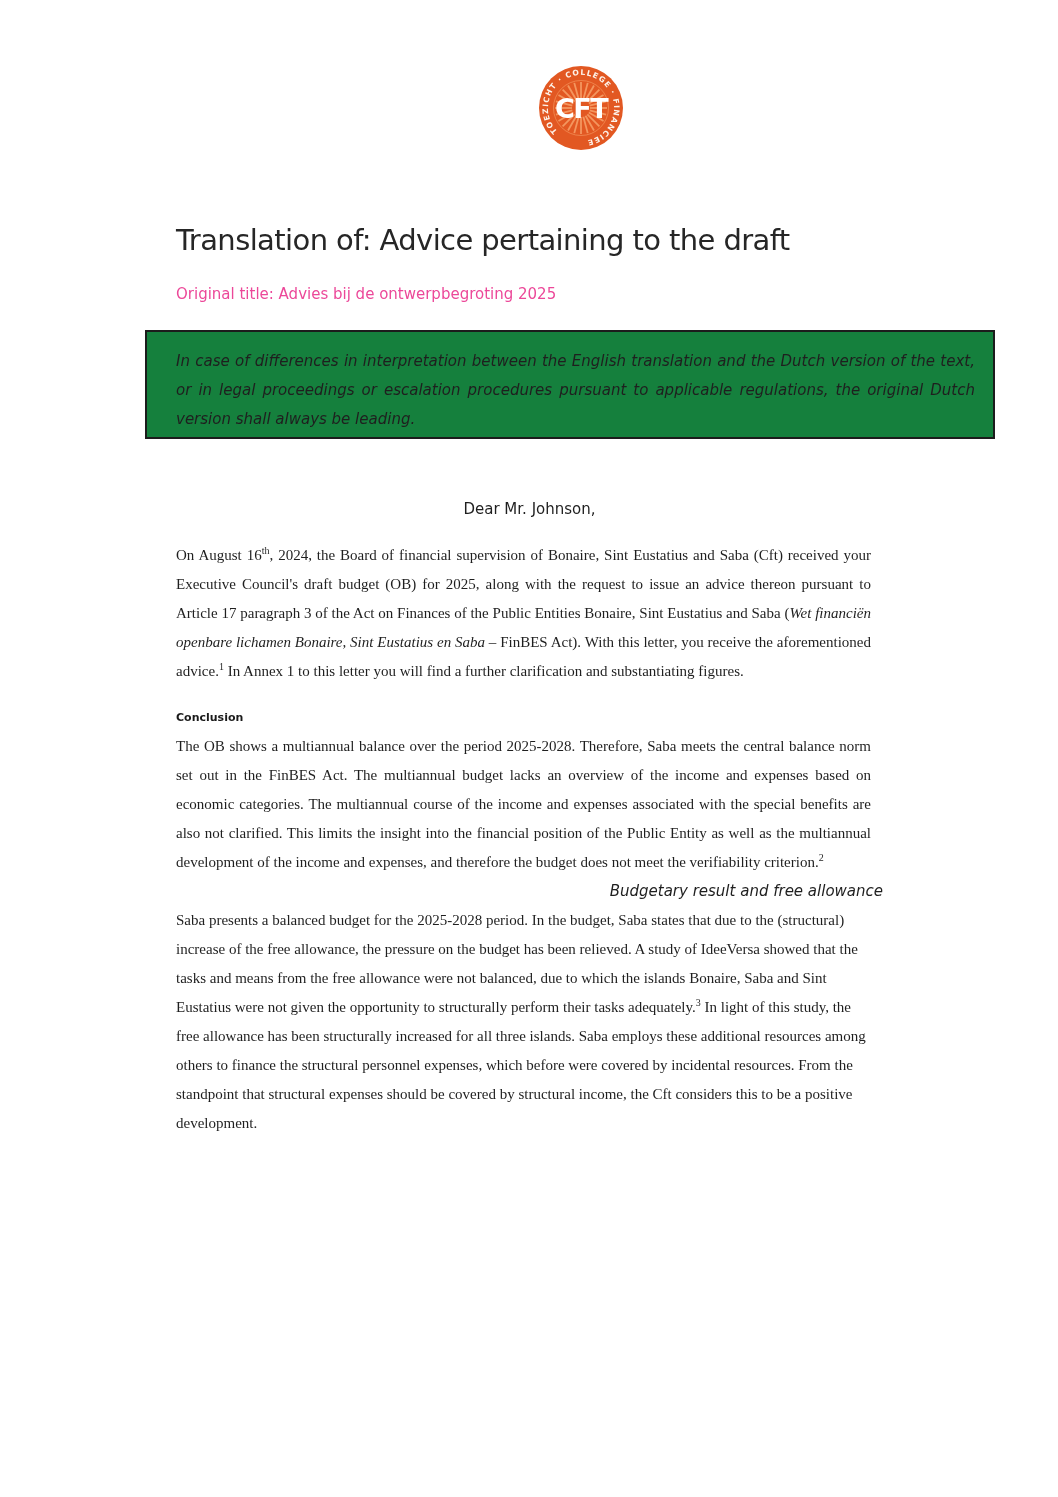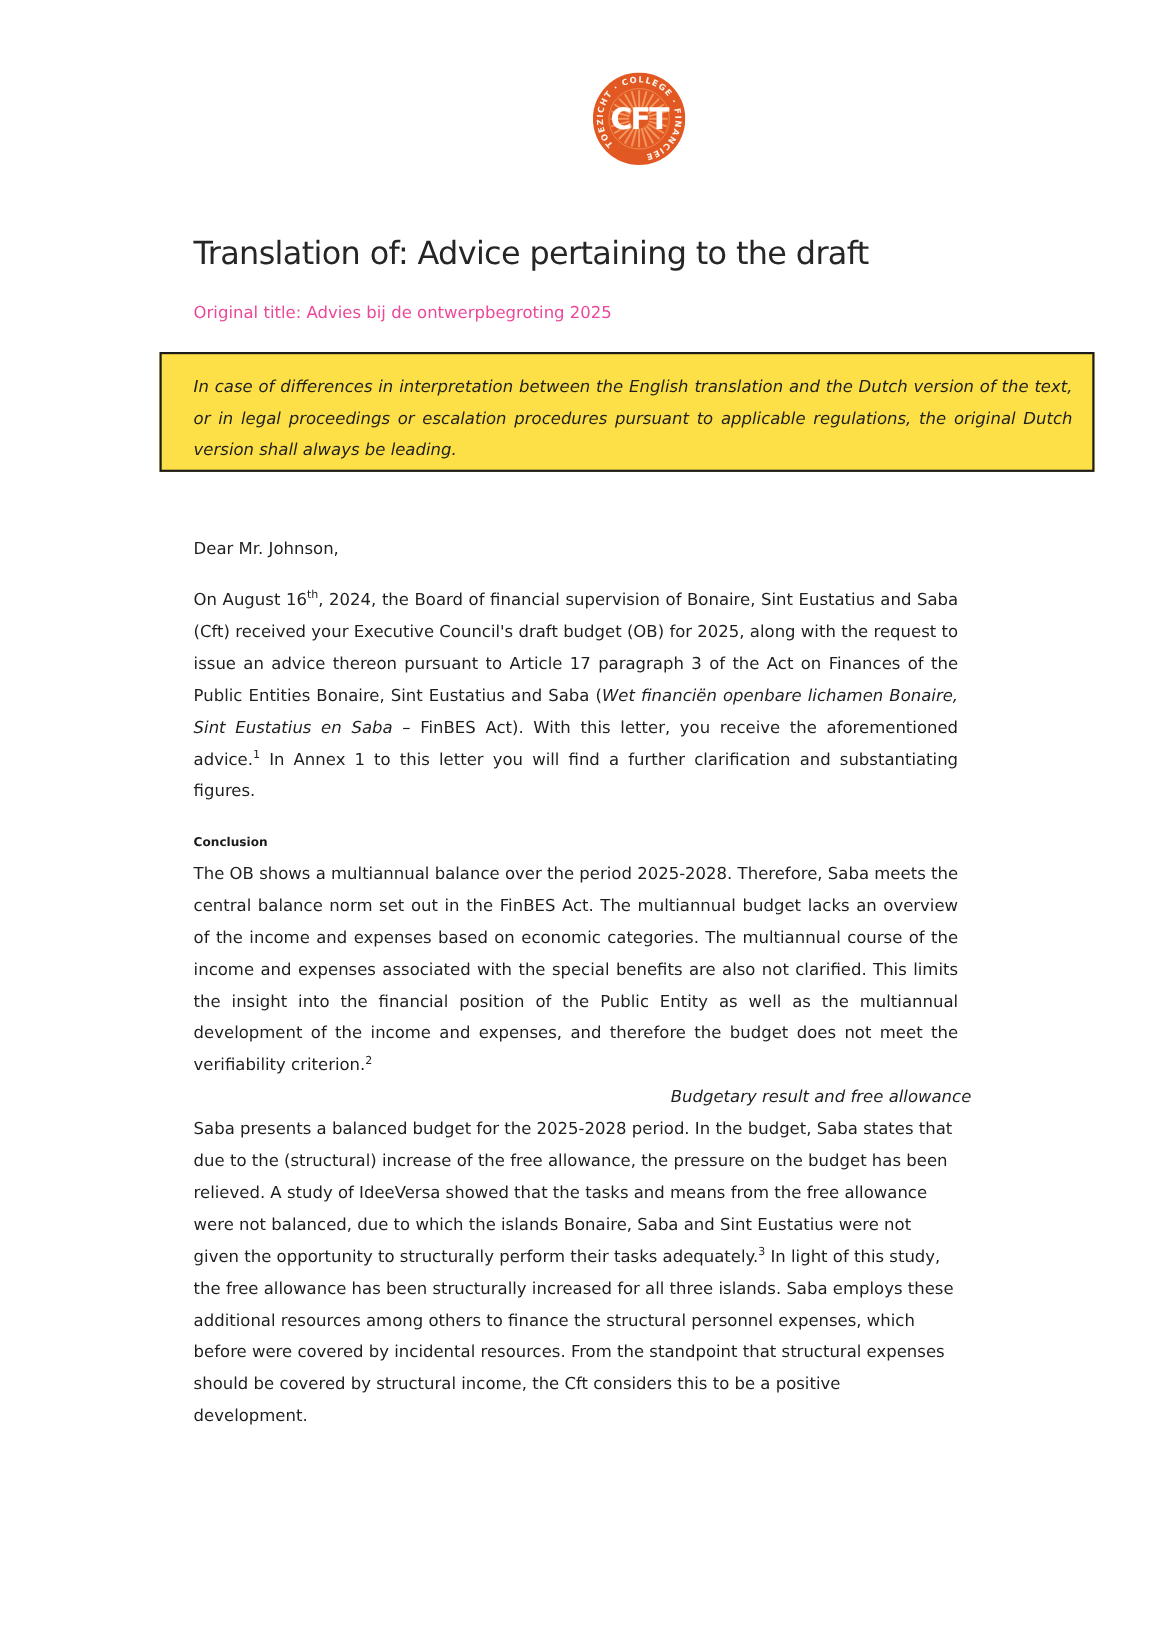--- a/index.html
+++ b/index.html
@@ -25,21 +25,21 @@
   .logo .cft-text {
     font-family: "DejaVu Sans", sans-serif;
     font-size: 27px;
     font-weight: bold;
     letter-spacing: -1.5px;
     fill: #ffffff;
     text-anchor: middle;
   }
 
   
-  .content { position: absolute; left: 176px; top: 210px; width: 707px; }
+  .content { position: absolute; left: 176px; top: 220px; width: 707px; }
 
   h1.title {
     margin: 0;
     font-size: 29px;
     font-weight: 400;
     line-height: 40px;
     letter-spacing: -0.6px;
     color: #262626;
     white-space: nowrap;
   }
@@ -51,36 +51,37 @@
     line-height: 22px;
     color: #ec4899;
   }
 
   .disclaimer-box {
     box-sizing: border-box;
     margin: 25px 0 0 -31px;
     width: 850px;
     border: 2px solid #1c1c1c;
     padding: 15px 18px 3px 29px;
-    background: #fde047;
+    background: #15803d;
   }
   .disclaimer-box .disc {
     margin: 0;
     font-size: 15px;
     font-style: italic;
     line-height: 29px;
     text-align: justify;
   }
 
-  .salutation { margin: 56px 0 0 0; font-size: 15px; line-height: 29px; }
+  .salutation { margin: 56px 0 0 0; font-size: 15px; line-height: 29px; text-align: center; }
 
   .para {
     margin: 17px 12px 0 0;
     font-size: 15px;
     line-height: 29px;
+    font-family: Liberation Serif, serif;
   }
   .justify { text-align: justify; }
   .para em, .subheading { font-style: italic; text-align: right; }
 
   h2.sect {
     margin: 17px 0 0 0;
     font-size: 11px;
     font-weight: bold;
     line-height: 29px;
     color: #1a1a1a;

